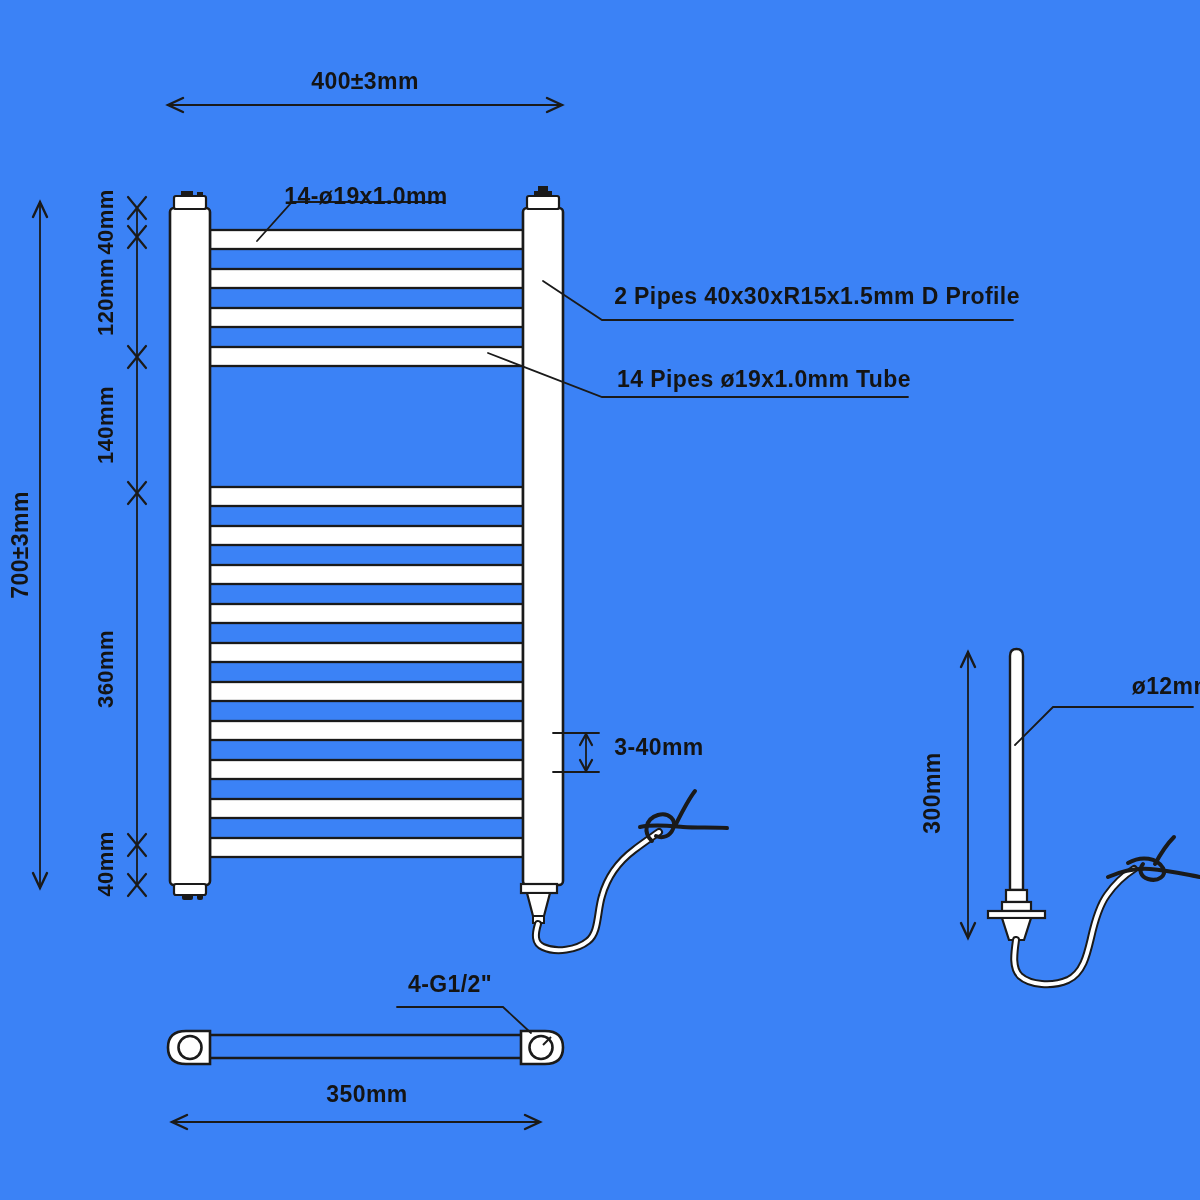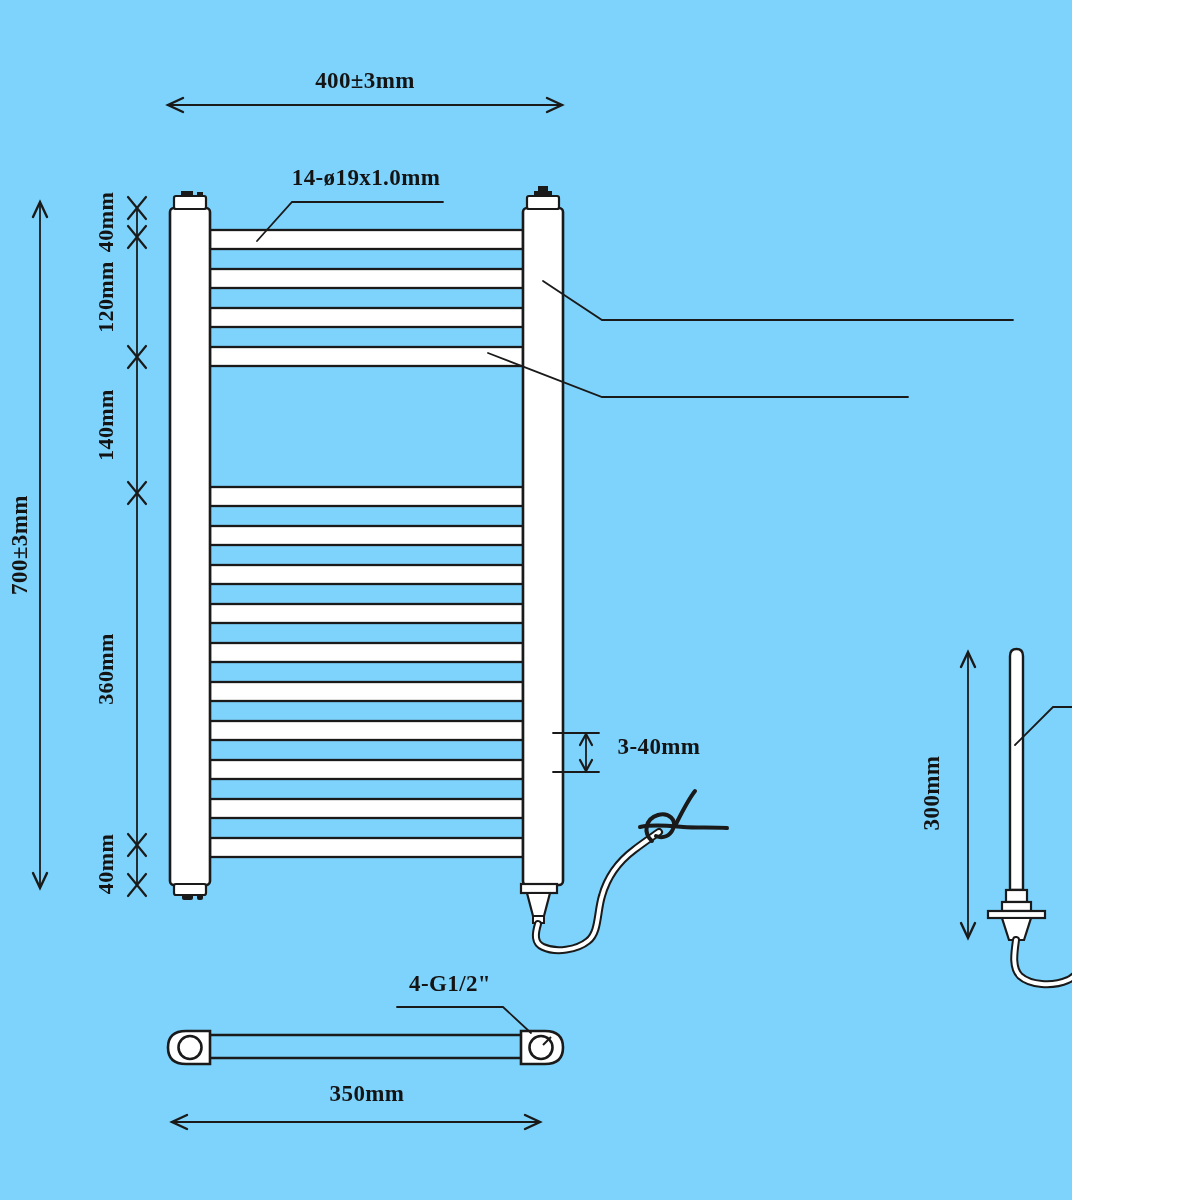--- a/index.html
+++ b/index.html
@@ -1,18 +1,18 @@
 <!DOCTYPE html>
 <html><head>
 <meta charset="utf-8">
 <style>
   html,body{margin:0;padding:0;background:#fff;}
   #canvas{
-    position:relative;width:1072px;height:1200px;background:#7dd3fc;overflow:hidden;
-    font-family:Liberation Serif, serif;
+    position:relative;width:1200px;height:1200px;background:#3b82f6;overflow:hidden;
+    font-family:Liberation Sans, sans-serif;
   }
   #drawing{position:absolute;left:0;top:0;}
   .lbl{
     position:absolute;color:#141414;font-size:23px;font-weight:600;
     letter-spacing:.4px;white-space:nowrap;transform:translate(-50%,-50%);
   }
   .lbl.rot{transform:translate(-50%,-50%) rotate(-90deg);}
   .lbl.small{font-size:22px;}
 </style>
 </head>
@@ -154,23 +154,25 @@
   <div class="lbl" style="left:365px;top:81px;">400±3mm</div>
 
   <div class="lbl rot" style="left:20px;top:545px;">700±3mm</div>
 
   <div class="lbl rot small" style="left:106px;top:222px;">40mm</div>
   <div class="lbl rot small" style="left:106px;top:297px;">120mm</div>
   <div class="lbl rot small" style="left:106px;top:425px;">140mm</div>
   <div class="lbl rot small" style="left:106px;top:669px;">360mm</div>
   <div class="lbl rot small" style="left:106px;top:864px;">40mm</div>
 
-  <div class="lbl" style="left:366px;top:178px;">14-ø19x1.0mm</div>
+  <div class="lbl" style="left:366px;top:196px;">14-ø19x1.0mm</div>
 
+  <div class="lbl" style="left:817px;top:296px;">2 Pipes 40x30xR15x1.5mm D Profile</div>
 
+  <div class="lbl" style="left:764px;top:379px;">14 Pipes ø19x1.0mm Tube</div>
 
   <div class="lbl" style="left:659px;top:747px;">3-40mm</div>
 
   <div class="lbl rot" style="left:932px;top:793px;">300mm</div>
 
   <div class="lbl" style="left:1165px;top:686px;margin-left:8px;">ø12mm</div>
 
   <div class="lbl" style="left:450px;top:984px;">4-G1/2"</div>
 
   <div class="lbl" style="left:367px;top:1094px;">350mm</div>

